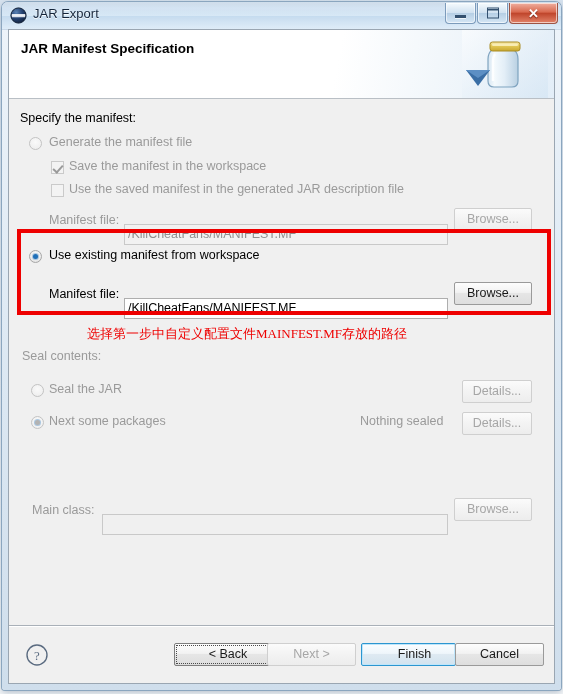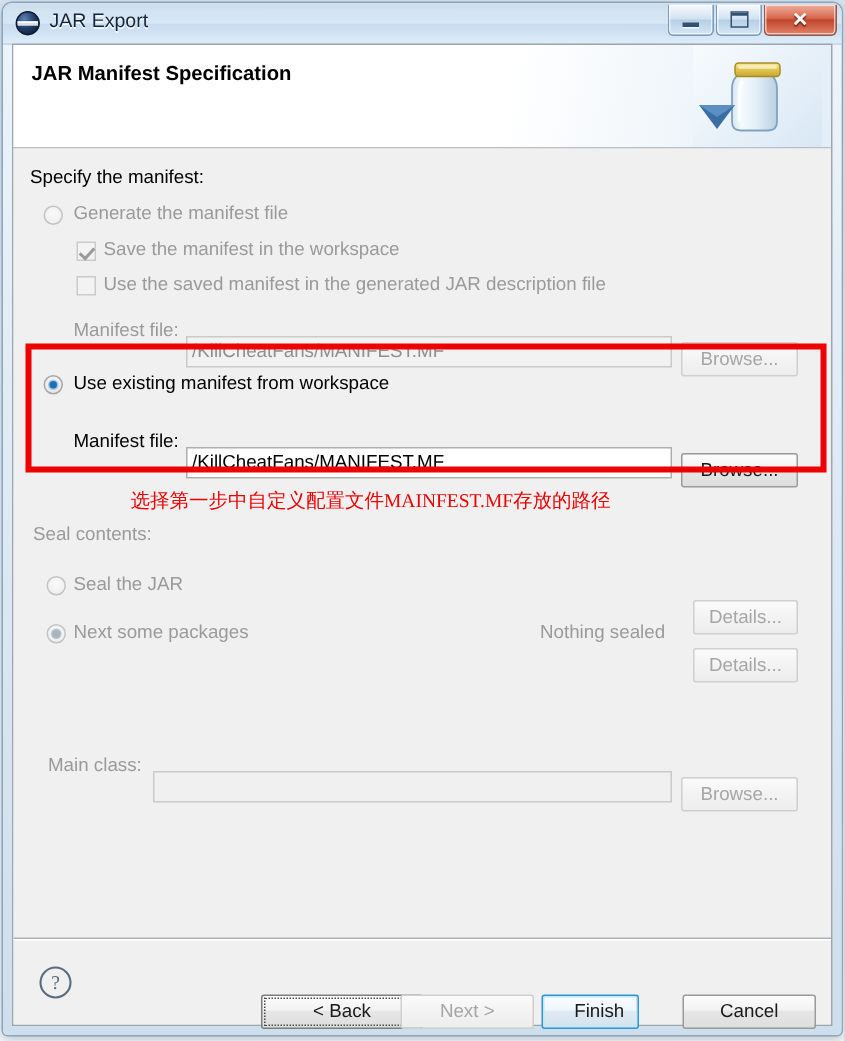--- a/index.html
+++ b/index.html
@@ -10,21 +10,21 @@
   body {
     font-family: "Liberation Sans", sans-serif;
     -webkit-font-smoothing: antialiased;
   }
 
   #screen {
     position: relative;
     width: 563px;
     height: 694px;
     overflow: hidden;
-    background: #737373;
+    background: #15803d;
   }
 
   
   .backdrop {
     position: absolute;
     inset: 0;
     background: linear-gradient(180deg,#d8e3ef 0%, #e9eff5 40%, #f4f6f8 100%);
   }
   .ghost-menu {
     position: absolute;
@@ -268,21 +268,20 @@
     border: 1px solid #9a9a9a;
     border-radius: 2px;
     background: linear-gradient(180deg,#fdfdfd 0%,#f2f2f2 45%,#e6e6e6 48%,#dedede 100%);
     font-size: 12.5px;
     color: #1a1a1a;
     font-family: "Liberation Sans", sans-serif;
     text-align: center;
     line-height: 21px;
     white-space: nowrap;
     cursor: default;
-    margin-top: 20px;
   }
   .btn.dis {
     border-color: #cfcfcf;
     color: #a6a6a6;
     background: linear-gradient(180deg,#fbfbfb 0%,#f3f3f3 50%,#ededed 100%);
   }
   .btn.focus {
     border-color: #7d7d7d;
   }
   .btn.focus::after {
@@ -436,19 +435,19 @@
       </div>
 
       <div class="btnbar">
         <svg style="position:absolute; left:16px; top:16px; width:24px; height:24px;" viewBox="0 0 24 24">
           <circle cx="12" cy="12" r="10" fill="none" stroke="#5a6b80" stroke-width="1.4"></circle>
           <text x="12" y="16.6" text-anchor="middle" font-size="13" font-family="Liberation Serif, serif" fill="#5a6b80">?</text>
         </svg>
 
         <div class="btn focus" style="left:165px; top:16px; width:108px;">&lt; Back</div>
         <div class="btn dis" style="left:258px; top:16px; width:89px;">Next &gt;</div>
-        <div class="btn default" style="left:352px; top:16px; width:65px;padding-left:12px;">Finish</div>
+        <div class="btn default" style="left:352px; top:16px; width:95px;padding-left:12px;">Finish</div>
         <div class="btn" style="left:446px; top:16px; width:89px;">Cancel</div>
       </div>
 
     </div>
   </div>
 </div>
 
 </body></html>

